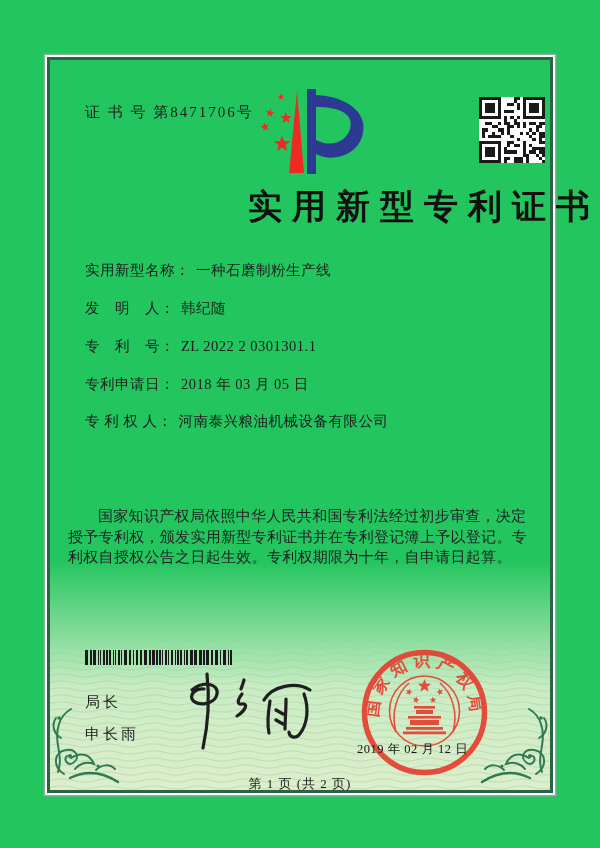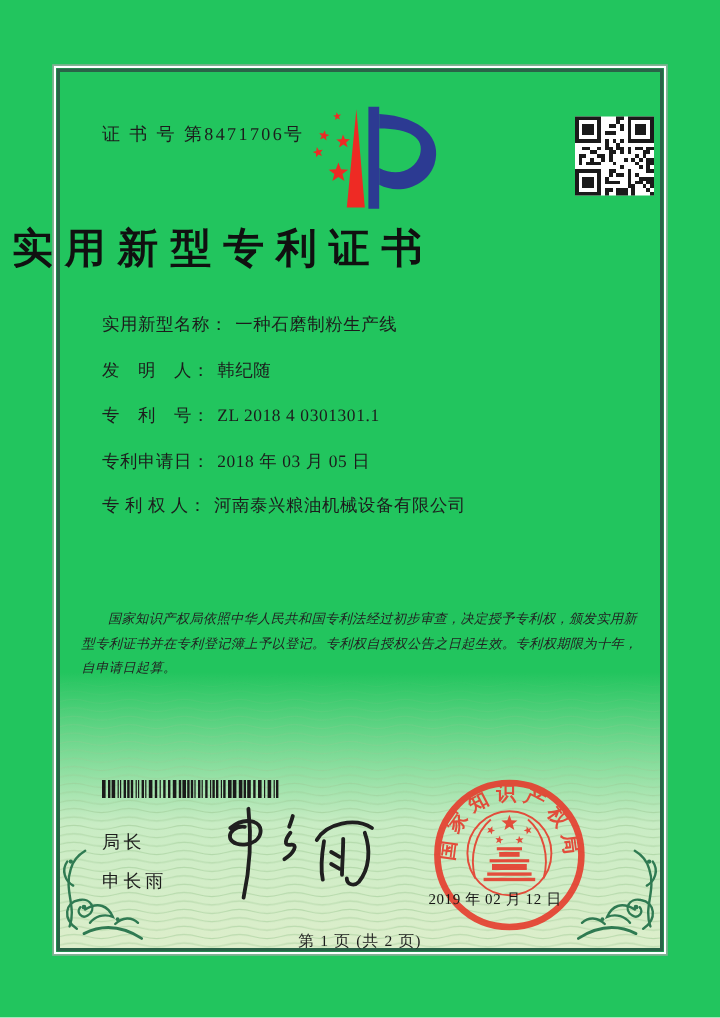--- a/index.html
+++ b/index.html
@@ -3,31 +3,31 @@
 <meta charset="utf-8">
 <style>
   html,body{margin:0;padding:0;background:#ffffff;}
   .page{position:relative;width:600px;height:848px;background:#22c55e;overflow:hidden;
         font-family:"Liberation Serif","DejaVu Serif",serif;color:#1c1c1c;}
   .frame{position:absolute;left:47px;top:57px;width:500px;height:730px;
          border:3px solid #2a6348;box-shadow:0 0 0 2px #ffffff,0 0 0 3.5px #84b094;}
   .tint{position:absolute;left:0;bottom:0;width:100%;height:230px;z-index:0;pointer-events:none;}
   .abs{position:absolute;z-index:2;}
   .cert-no{left:85px;top:103px;font-size:15px;letter-spacing:2px;}
-  .title{left:0;top:184px;width:600px;text-align:left;font-size:34px;font-weight:bold;
+  .title{left:0;top:184px;width:600px;text-align:right;font-size:34px;font-weight:bold;
          letter-spacing:10px;text-indent:10px;color:#101010;}
   .row{left:85px;font-size:14.5px;letter-spacing:0.5px;white-space:nowrap;}
   .row .lbl{display:inline-block;}
   .row .val{margin-left:6px;}
   .row-addr{white-space:normal;}
   .row-addr .lbl{vertical-align:top;}
   .row-addr .val{display:inline-block;width:352px;word-break:break-all;line-height:21px;vertical-align:top;}
   .grant2{position:absolute;left:255px;top:0;white-space:nowrap;}
-  .paras{left:68px;top:506px;width:466px;font-size:11px;line-height:20.5px;
-         font-style:italic;letter-spacing:0.3px;color:#222;}
+  .paras{left:68px;top:506px;width:466px;font-size:15px;line-height:20.5px;
+         letter-spacing:0.3px;color:#222;}
   .paras p{margin:0;text-indent:2em;}
   .officer{left:85px;font-size:15px;letter-spacing:3px;}
   .seal-date{left:357px;top:741px;font-size:12.5px;font-weight:500;letter-spacing:0.5px;color:#161616;}
   .pageno{left:47px;top:775px;width:506px;text-align:center;font-size:13px;letter-spacing:1px;}
   .backnote{left:0;top:857px;width:600px;text-align:left;font-size:13px;font-style:italic;letter-spacing:2px;color:#2a2a2a;}
   svg{display:block;}
 </style>
 </head>
 <body>
 
@@ -228,21 +228,21 @@
 
   <div class="abs title">实用新型专利证书</div>
 
   <div class="abs row" style="top:299px">
     <span class="lbl">发　明　人：</span><span class="val">韩纪随</span>
   </div>
   <div class="abs row" style="top:261px">
     <span class="lbl">实用新型名称：</span><span class="val">一种石磨制粉生产线</span>
   </div>
   <div class="abs row" style="top:337px">
-    <span class="lbl">专　利　号：</span><span class="val">ZL 2018 4 0301301.1</span>
+    <span class="lbl">专　利　号：</span><span class="val">ZL 2022 2 0301301.1</span>
   </div>
   <div class="abs row" style="top:375px">
     <span class="lbl">专利申请日：</span><span class="val">2018 年 03 月 05 日</span>
   </div>
   <div class="abs row" style="top:412px">
     <span class="lbl">专 利 权 人：</span><span class="val">河南泰兴粮油机械设备有限公司</span>
   </div>
 
   <div class="abs paras">
     <p>国家知识产权局依照中华人民共和国专利法经过初步审查，决定授予专利权，颁发实用新型专利证书并在专利登记簿上予以登记。专利权自授权公告之日起生效。专利权期限为十年，自申请日起算。</p>

